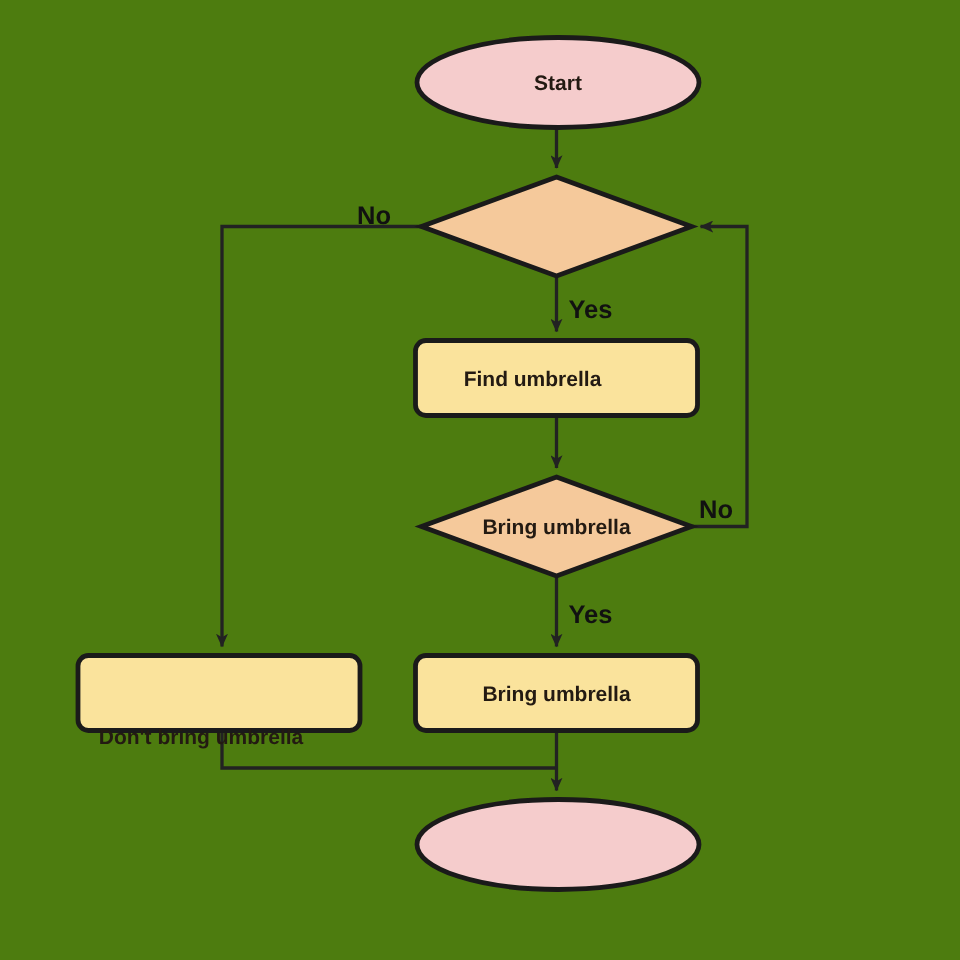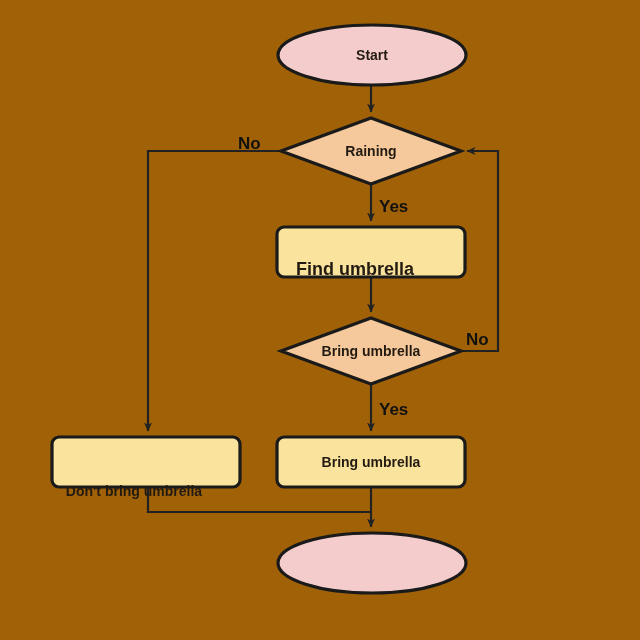--- a/index.html
+++ b/index.html
@@ -10,21 +10,21 @@
   body {
     width: 640px;
     height: 640px;
     font-family: "Liberation Sans", sans-serif;
     overflow: hidden;
   }
   #flowchart-canvas {
     position: relative;
     width: 640px;
     height: 640px;
-    background: #a16207;
+    background: #4d7c0f;
     text-decoration: underline;
   }
   #flowchart-svg {
     position: absolute;
     top: 0;
     left: 0;
     width: 640px;
     height: 640px;
   }
   .node-label {
@@ -90,23 +90,22 @@
       <rect x="52" y="437" width="188" height="50" rx="7" ry="7" fill="#FAE39C" stroke="#1a1a1a" stroke-width="3.2"></rect>
 
       <rect x="277" y="437" width="188" height="50" rx="7" ry="7" fill="#FAE39C" stroke="#1a1a1a" stroke-width="3.2"></rect>
 
       <ellipse cx="372" cy="563" rx="94" ry="30" fill="#F5CCCC" stroke="#1a1a1a" stroke-width="3.2"></ellipse>
     </g>
   </svg>
 
   <div class="node-label" style="left:278px; top:25px; width:188px; height:60px; font-size:14px;">Start</div>
 
-  <div class="node-label" style="left:281px; top:118px; width:180px; height:66px; font-size:14px;">Raining</div>
 
-  <div class="node-label" style="left:277px; top:244px; width:156px; height:50px; font-size:18px;">Find umbrella</div>
+  <div class="node-label" style="left:277px; top:227px; width:156px; height:50px; font-size:14px;">Find umbrella</div>
 
   <div class="node-label" style="left:271px; top:318px; width:200px; height:66px; font-size:14px;">Bring umbrella</div>
 
   <div class="node-label" style="left:50px; top:437px; width:168px; height:52px; font-size:14px;margin-top:28px;">Don't bring umbrella</div>
 
   <div class="node-label" style="left:277px; top:437px; width:188px; height:50px; font-size:14px;text-align:center;">Bring umbrella</div>
 
 
   <div class="edge-label" style="left:238px; top:134px;">No</div>
 

